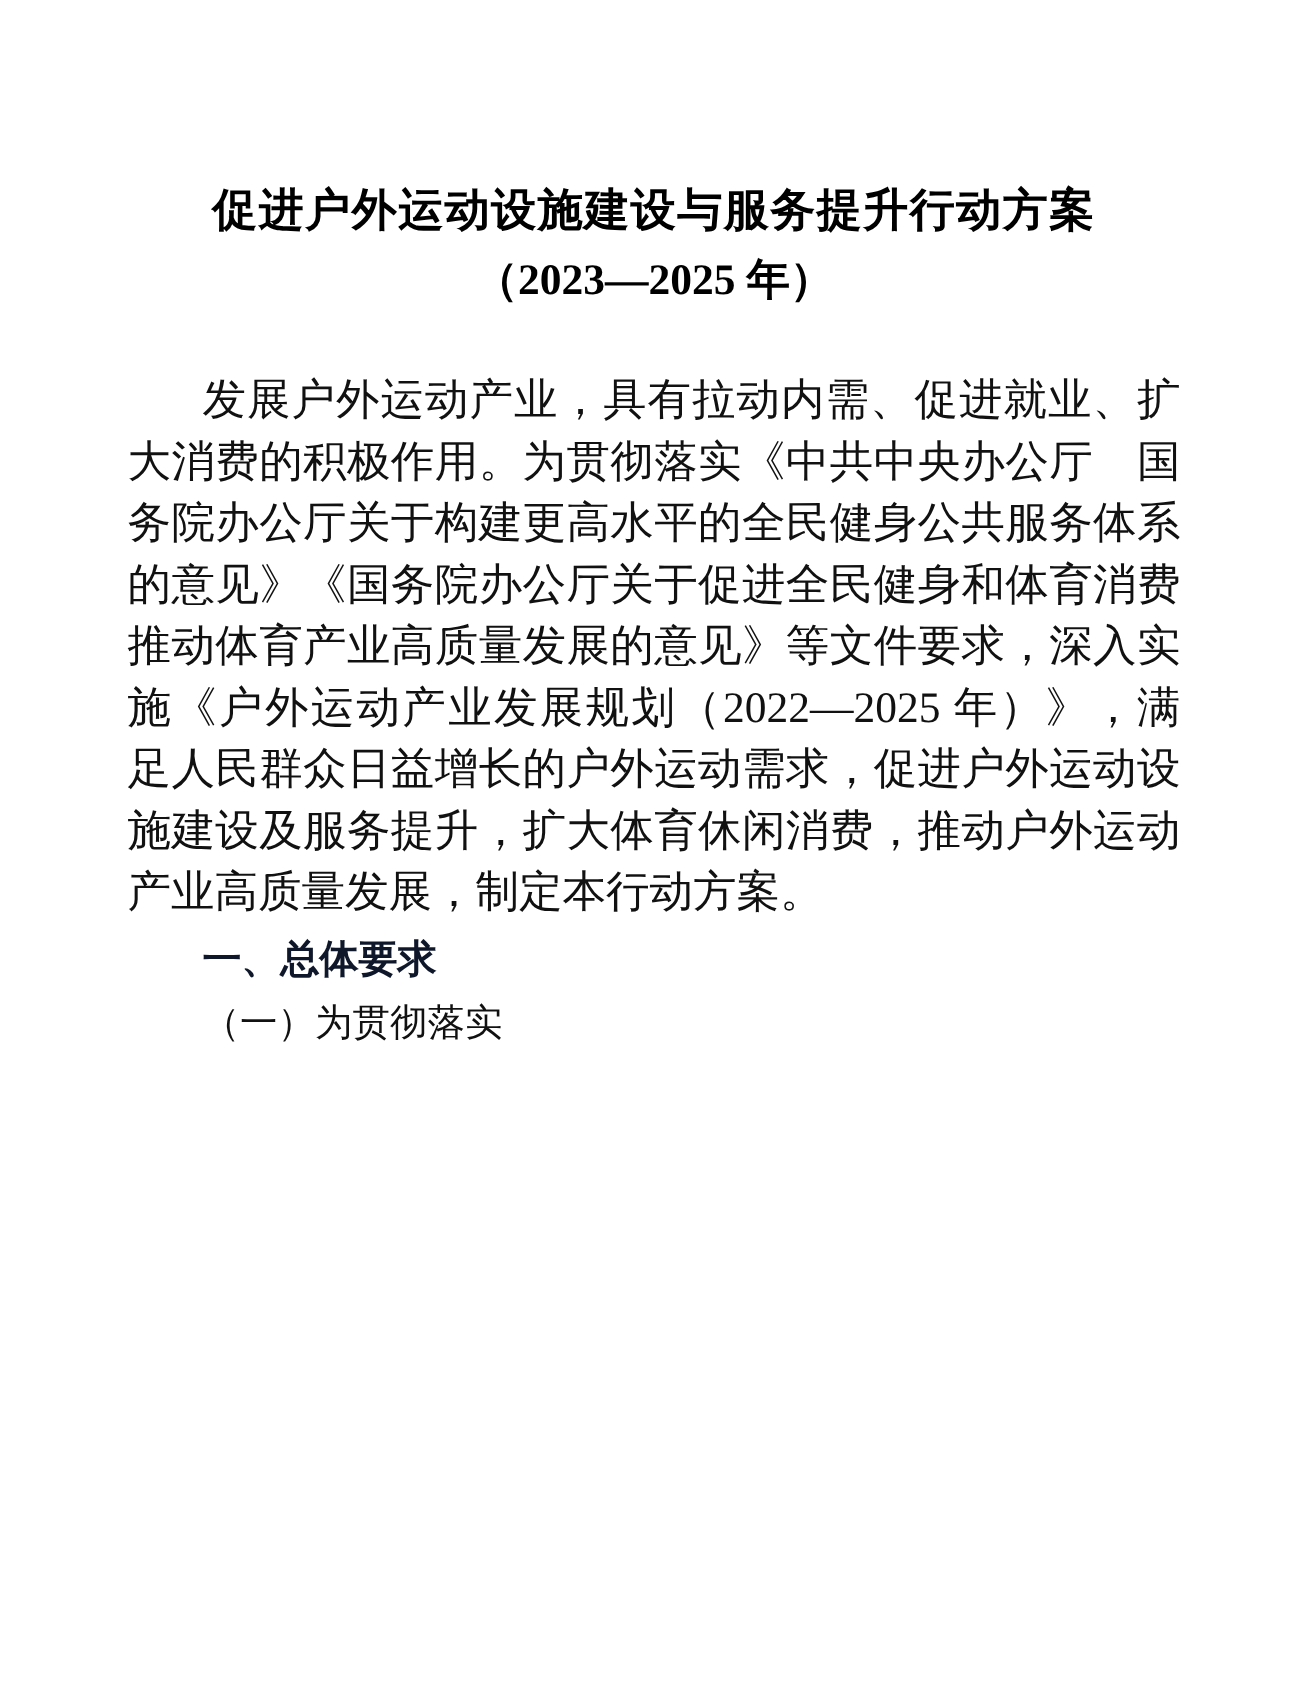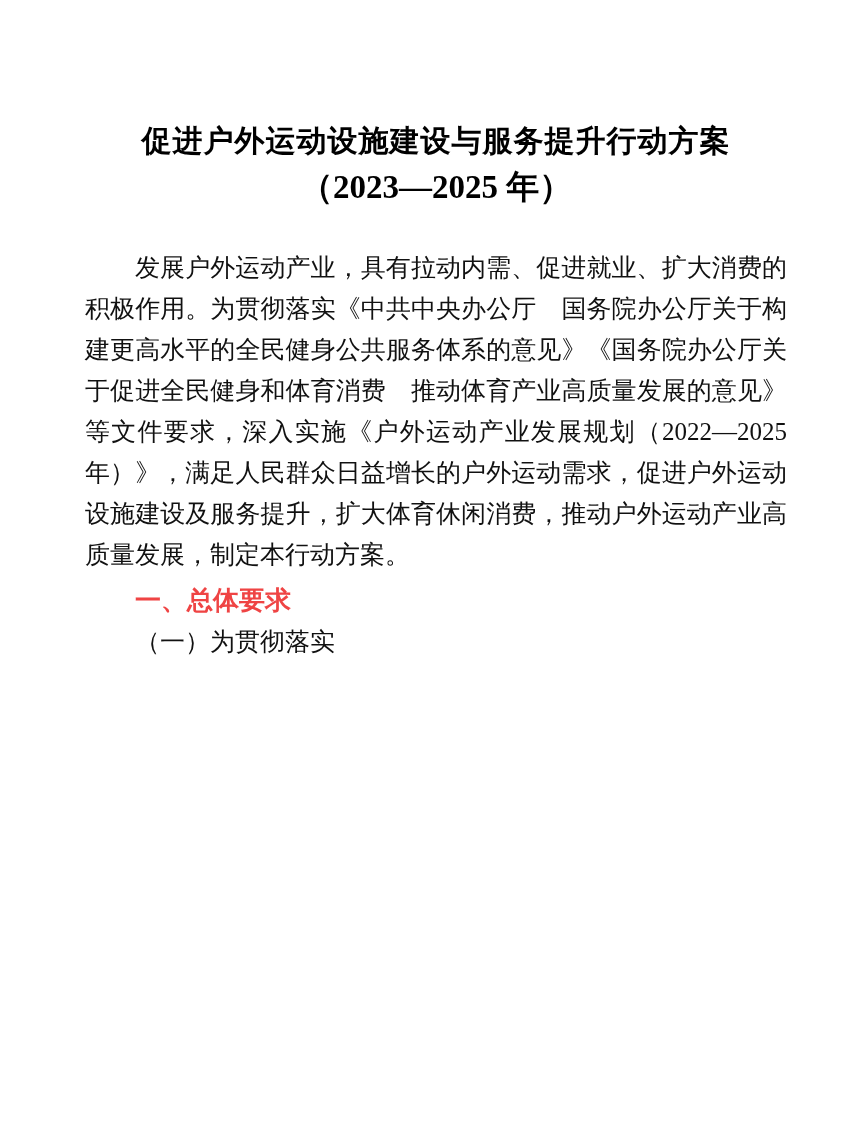--- a/index.html
+++ b/index.html
@@ -28,43 +28,43 @@
     font-weight: bold;
     font-size: 30px;
     line-height: 46px;
     color: #000000;
   }
   .title-line {
     display: block;
     letter-spacing: 1px;
   }
   .title-line.subtitle {
-    font-size: 33px;
+    font-size: 29px;
     letter-spacing: 0;
   }
   .body-para {
     font-family: "Liberation Serif", "DejaVu Serif", serif;
-    font-size: 25px;
+    font-size: 29px;
     line-height: 41px;
     text-align: justify;
     text-indent: 50px;
     margin: 0;
     color: #111111;
   }
   .intro-para {
     margin-top: 37px;
   }
   .section-heading {
-    font-family: Liberation Sans, sans-serif;
+    font-family: Liberation Mono, monospace;
     font-weight: bold;
     font-size: 26px;
     line-height: 41px;
     margin: 5px 0 0 0;
     text-indent: 50px;
-    color: #ef4444;
+    color: #0f172a;
   }
   .sub-heading {
     font-family: "Liberation Serif", "DejaVu Serif", serif;
     font-weight: normal;
     font-size: 25px;
     line-height: 41px;
     margin: 0;
     text-indent: 50px;
     color: #111111;
   }

